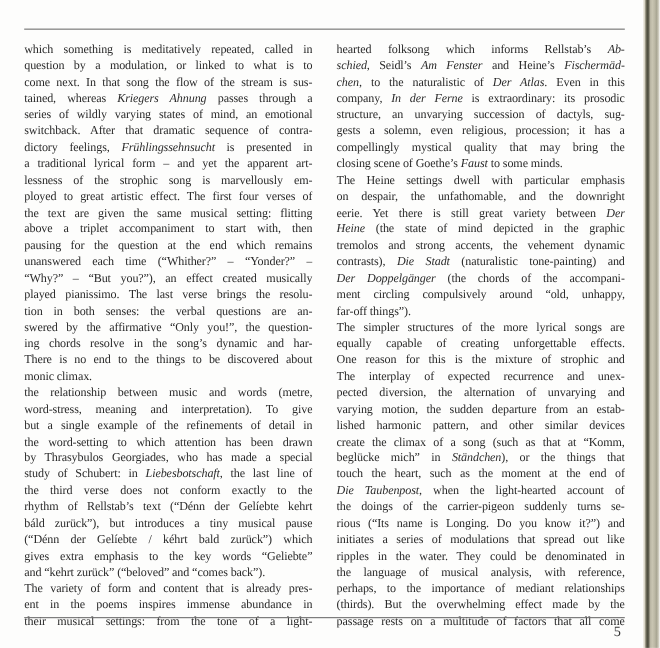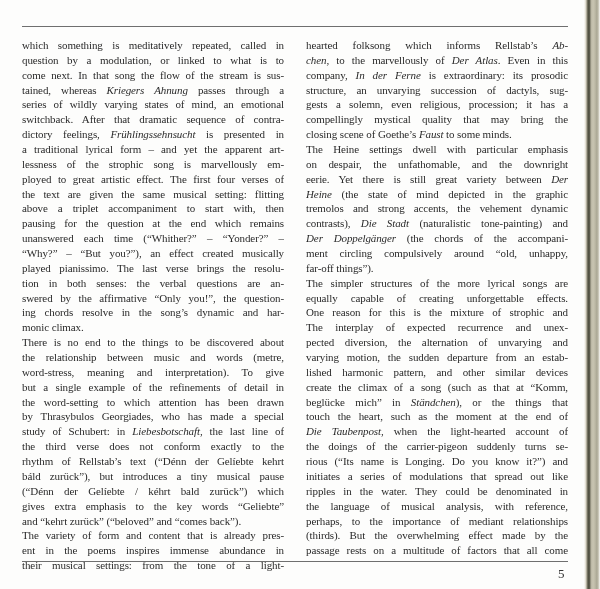--- a/index.html
+++ b/index.html
@@ -59,41 +59,42 @@
       <span class="ln"><span>ployed to great artistic effect. The first four verses of</span></span>
       <span class="ln"><span>the text are given the same musical setting: flitting</span></span>
       <span class="ln"><span>above a triplet accompaniment to start with, then</span></span>
       <span class="ln"><span>pausing for the question at the end which remains</span></span>
       <span class="ln"><span>unanswered each time (“Whither?” – “Yonder?” –</span></span>
       <span class="ln"><span>“Why?” – “But you?”), an effect created musically</span></span>
       <span class="ln"><span>played pianissimo. The last verse brings the resolu-</span></span>
       <span class="ln"><span>tion in both senses: the verbal questions are an-</span></span>
       <span class="ln"><span>swered by the affirmative “Only you!”, the question-</span></span>
       <span class="ln"><span>ing chords resolve in the song’s dynamic and har-</span></span>
+      <span class="ln"><span>There is no end to the things to be discovered about</span></span>
       <span class="ln last"><span>monic climax.</span></span>
-      <span class="ln"><span>There is no end to the things to be discovered about</span></span>
       <span class="ln"><span>the relationship between music and words (metre,</span></span>
       <span class="ln"><span>word-stress, meaning and interpretation). To give</span></span>
       <span class="ln"><span>but a single example of the refinements of detail in</span></span>
       <span class="ln"><span>the word-setting to which attention has been drawn</span></span>
       <span class="ln"><span>by Thrasybulos Georgiades, who has made a special</span></span>
       <span class="ln"><span>study of Schubert: in </span><i>Liebesbotschaft</i><span>, the last line of</span></span>
       <span class="ln"><span>the third verse does not conform exactly to the</span></span>
       <span class="ln"><span>rhythm of Rellstab’s text (“Dénn der Gelíebte kehrt</span></span>
       <span class="ln"><span>báld zurück”), but introduces a tiny musical pause</span></span>
       <span class="ln"><span>(“Dénn der Gelíebte / kéhrt bald zurück”) which</span></span>
       <span class="ln"><span>gives extra emphasis to the key words “Geliebte”</span></span>
       <span class="ln last"><span>and “kehrt zurück” (“beloved” and “comes back”).</span></span>
       <span class="ln"><span>The variety of form and content that is already pres-</span></span>
       <span class="ln"><span>ent in the poems inspires immense abundance in</span></span>
       <span class="ln"><span>their musical settings: from the tone of a light-</span></span>
     </div>
   <div class="col right">
       <span class="ln"><span>hearted folksong which informs Rellstab’s </span><i>Ab-</i></span>
-      <span class="ln"><i>chen</i><span>, to the marvellously of </span><i>Der Atlas</i><span>. Even in this</span></span>
+      <span class="ln"><i>schied</i><span>, Seidl’s </span><i>Am Fenster</i><span> and Heine’s </span><i>Fischermäd-</i></span>
+      <span class="ln"><i>chen</i><span>, to the naturalistic of </span><i>Der Atlas</i><span>. Even in this</span></span>
       <span class="ln"><span>company, </span><i>In der Ferne</i><span> is extraordinary: its prosodic</span></span>
       <span class="ln"><span>structure, an unvarying succession of dactyls, sug-</span></span>
       <span class="ln"><span>gests a solemn, even religious, procession; it has a</span></span>
       <span class="ln"><span>compellingly mystical quality that may bring the</span></span>
       <span class="ln last"><span>closing scene of Goethe’s </span><i>Faust</i><span> to some minds.</span></span>
       <span class="ln"><span>The Heine settings dwell with particular emphasis</span></span>
       <span class="ln"><span>on despair, the unfathomable, and the downright</span></span>
       <span class="ln"><span>eerie. Yet there is still great variety between </span><i>Der</i></span>
       <span class="ln"><i>Heine</i><span> (the state of mind depicted in the graphic</span></span>
       <span class="ln"><span>tremolos and strong accents, the vehement dynamic</span></span>

